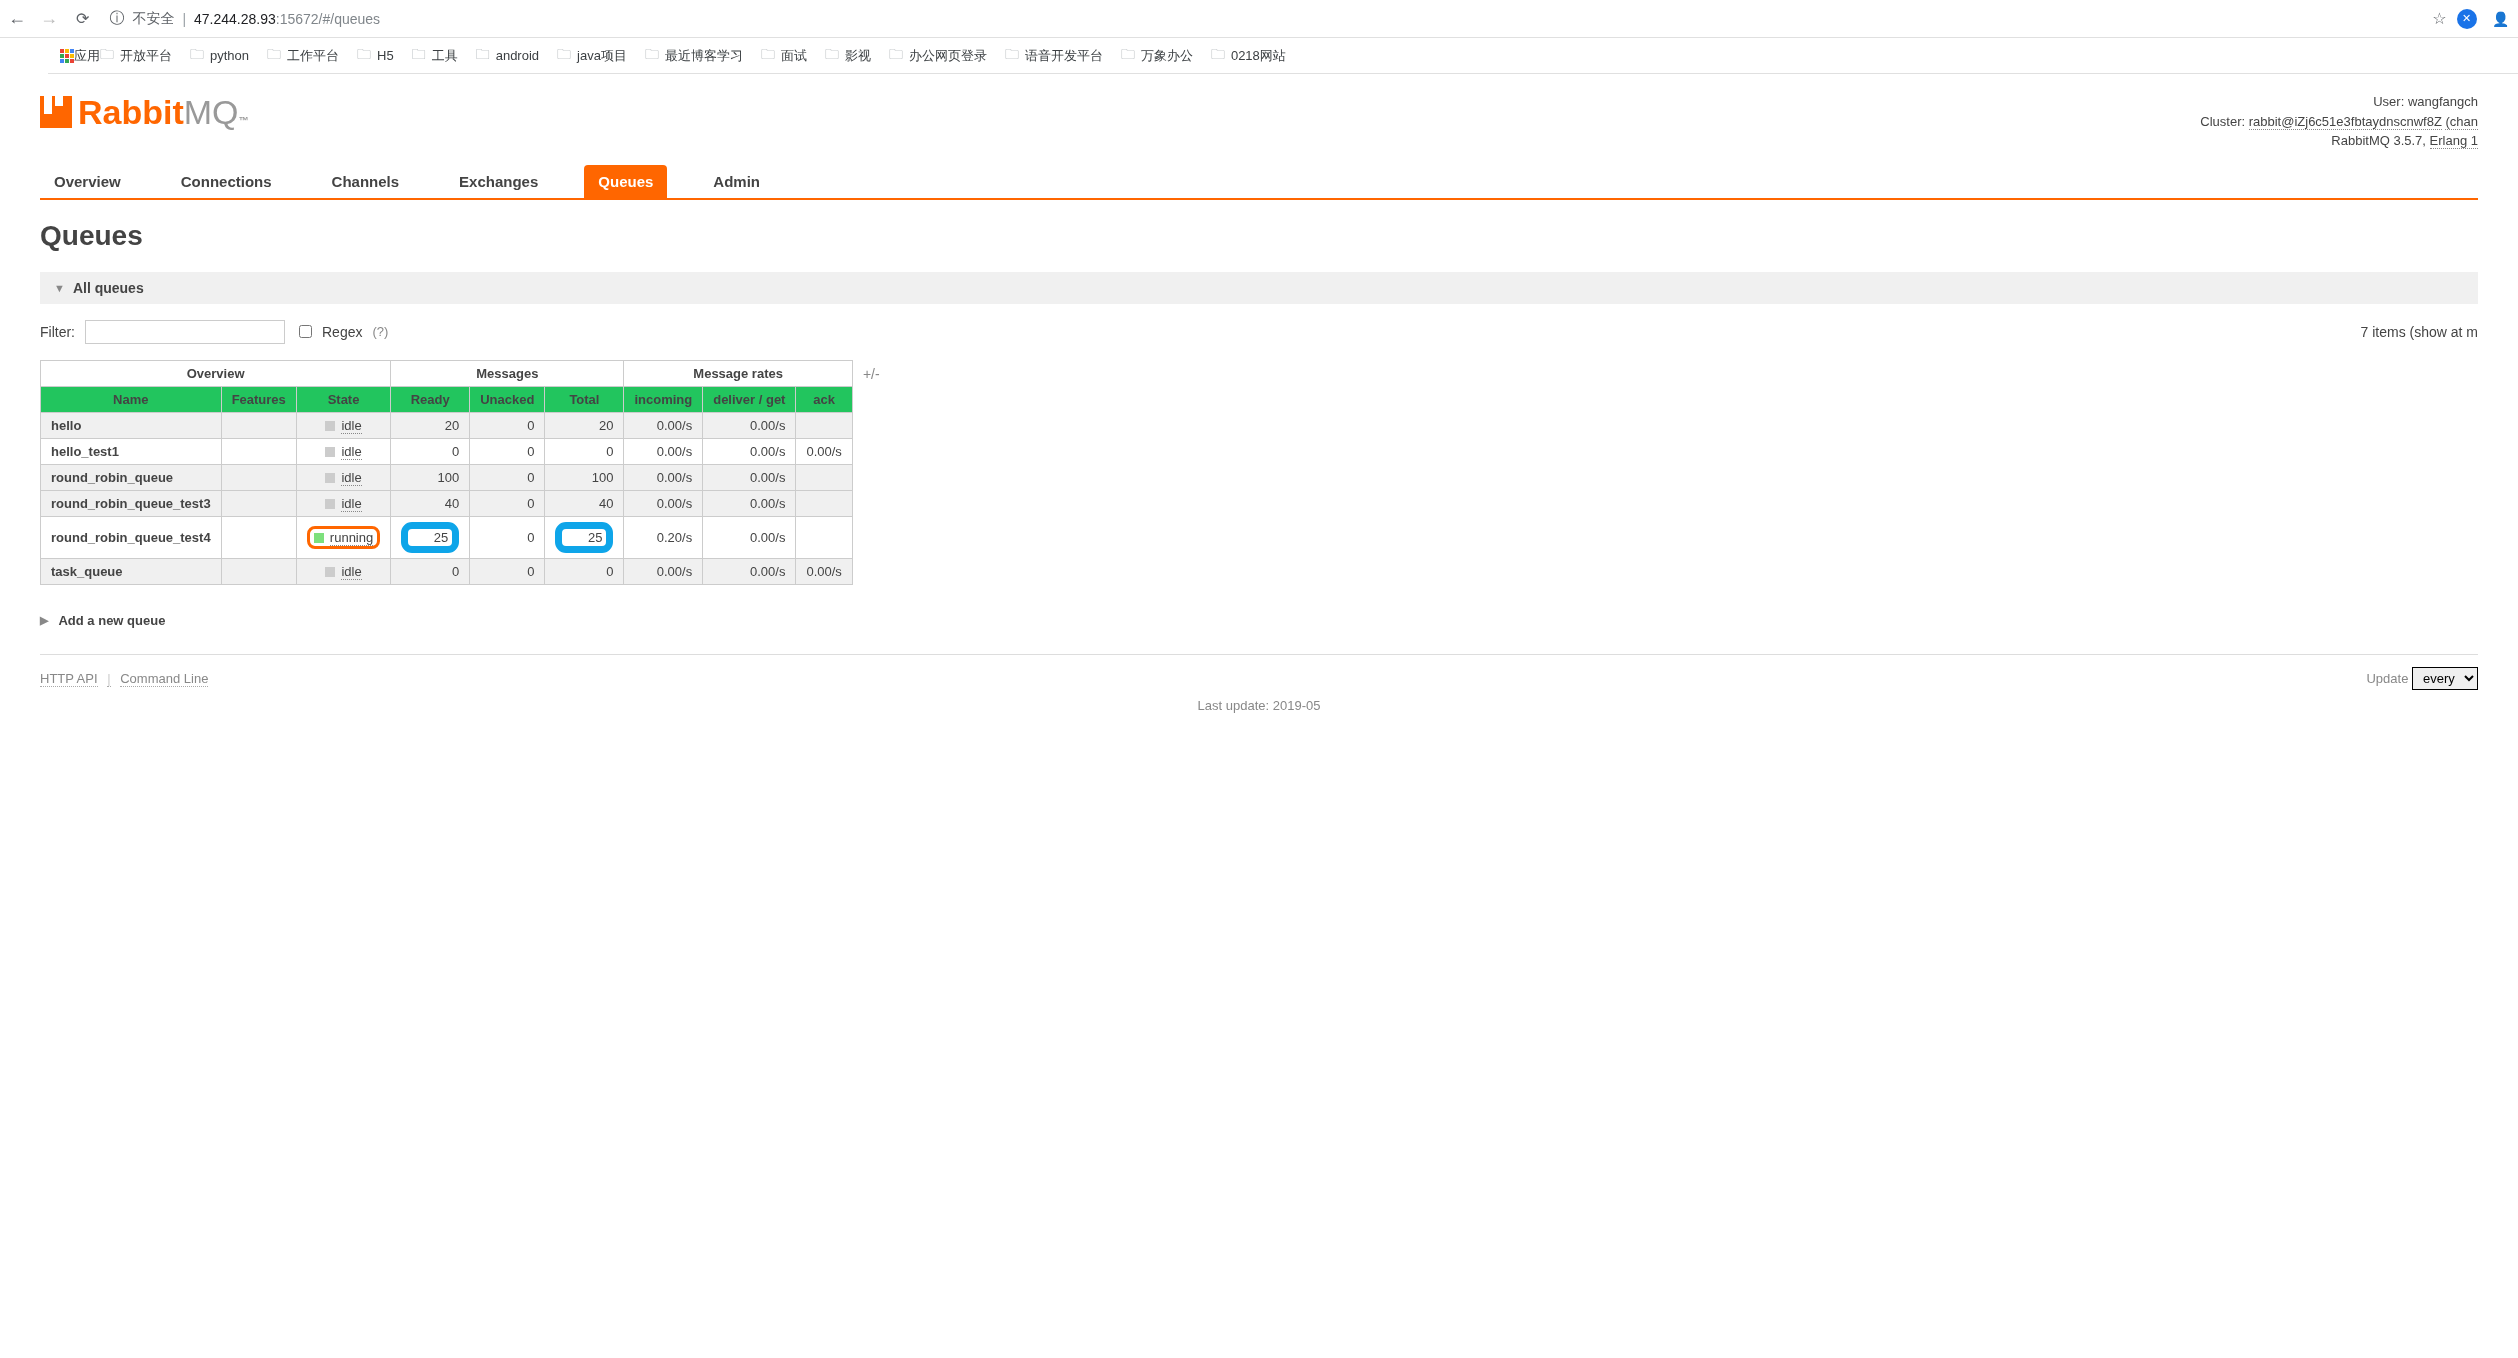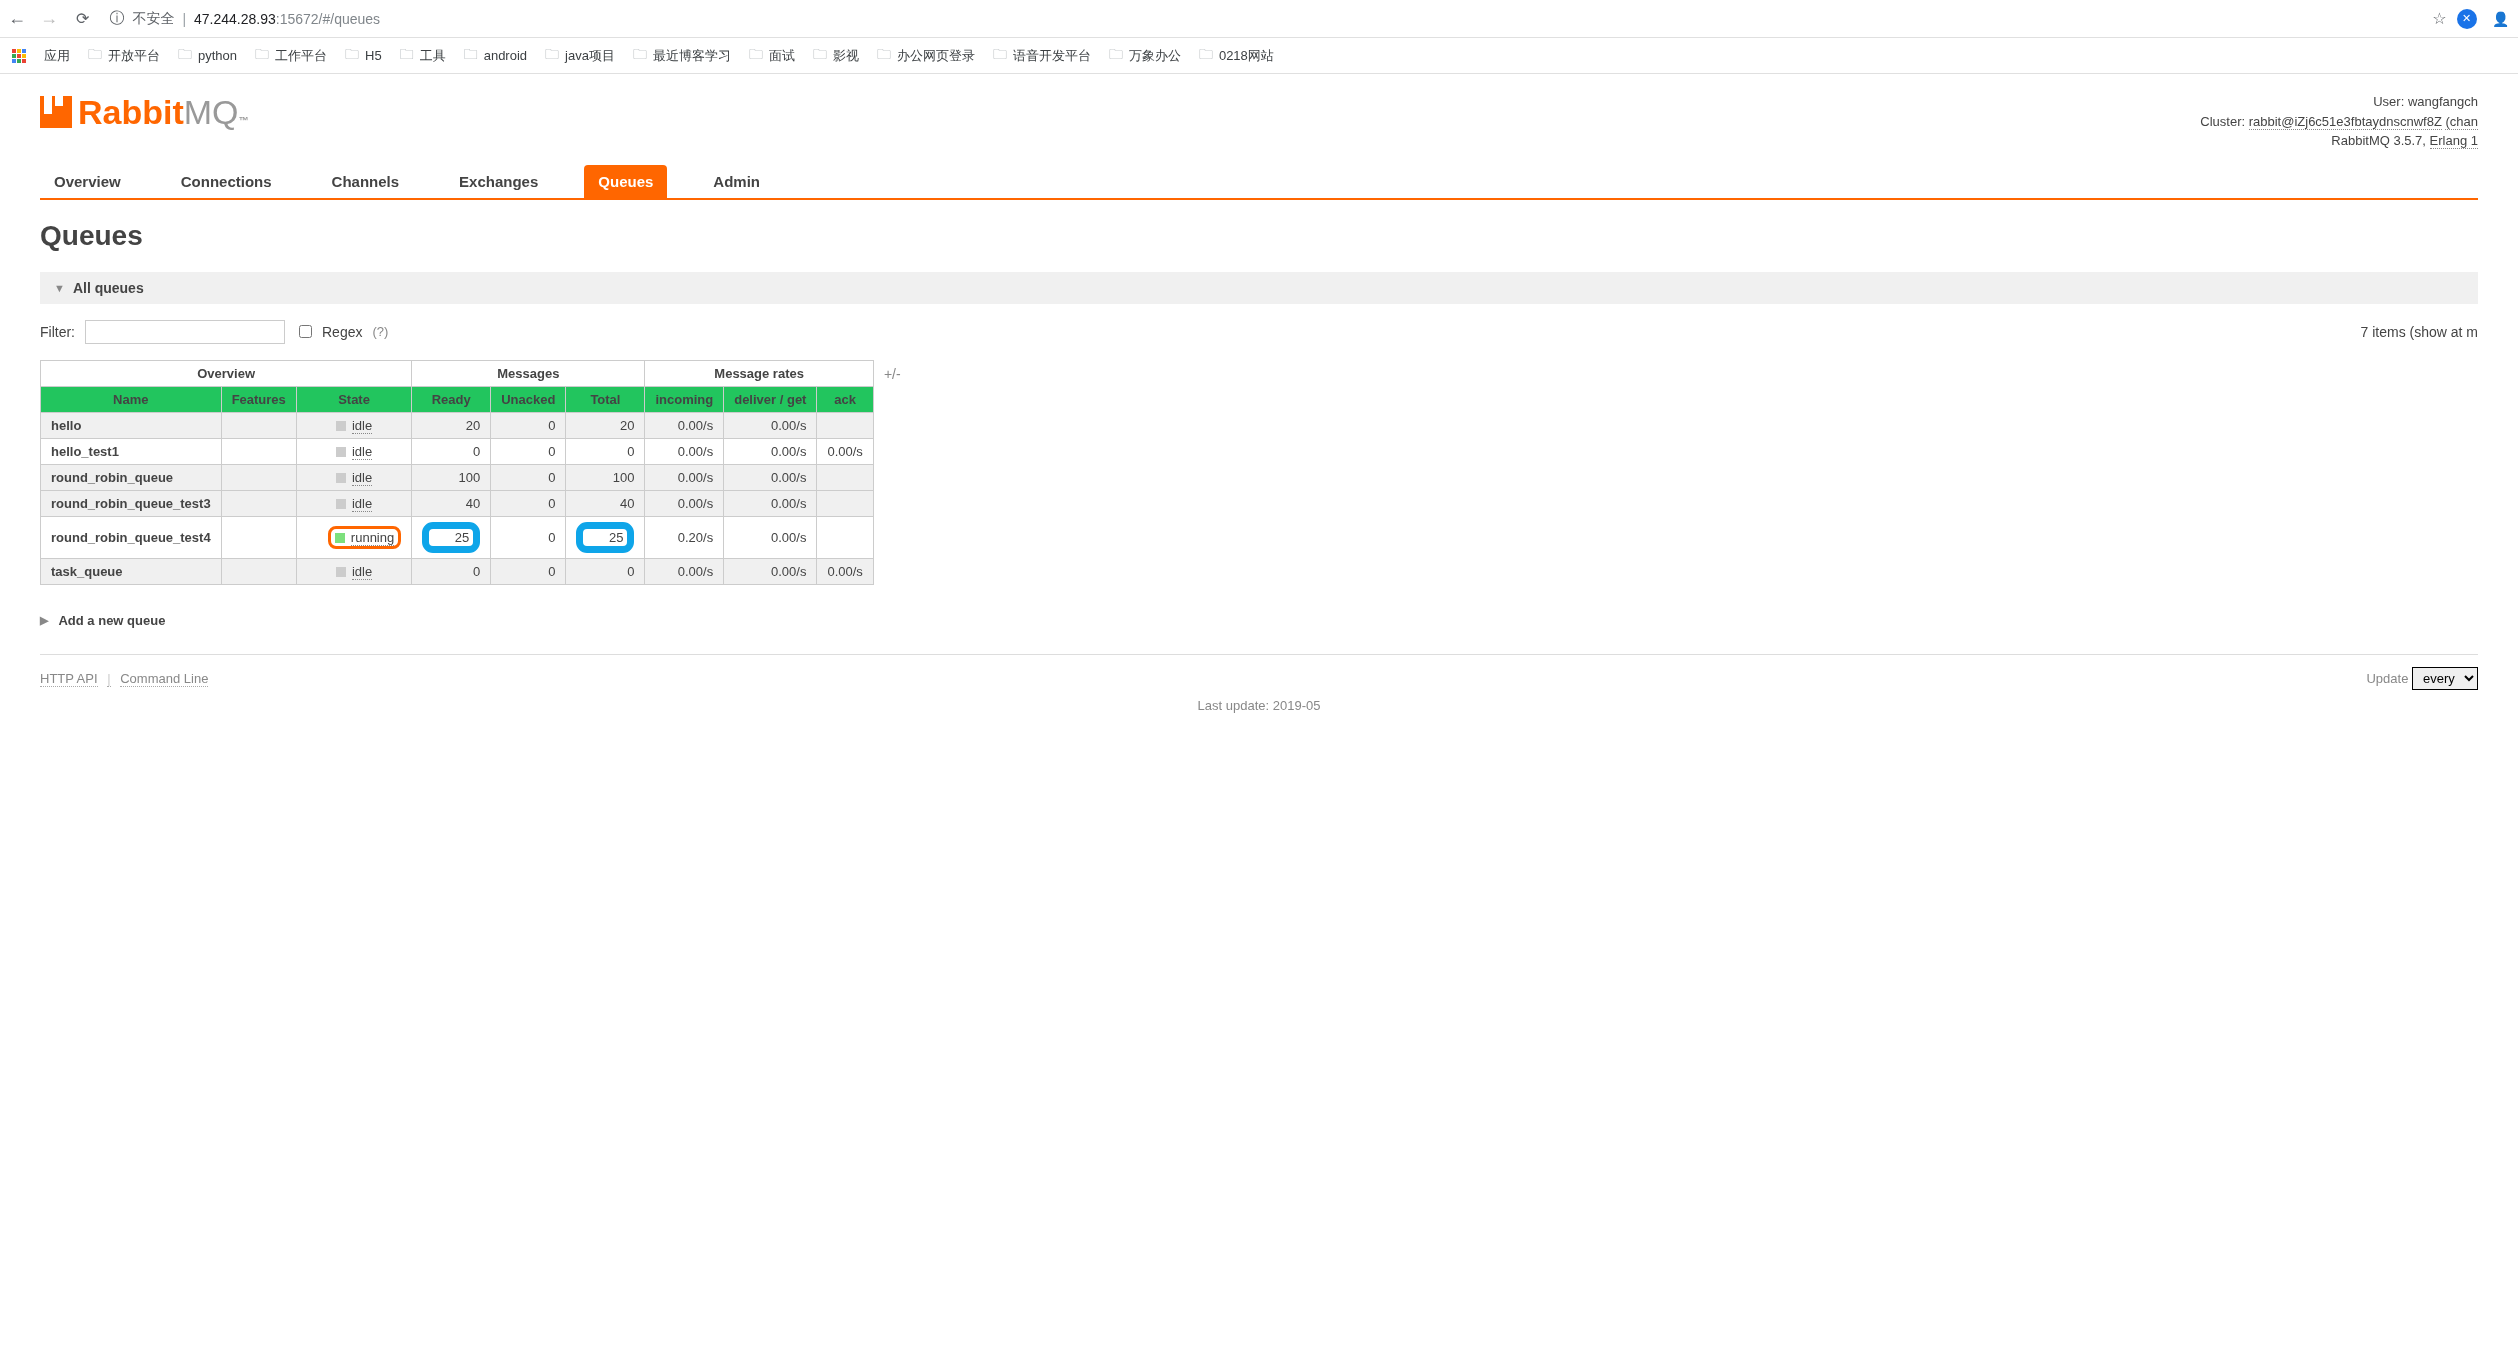--- a/index.html
+++ b/index.html
@@ -14,21 +14,21 @@
     .url-info-icon { font-size: 15px; color: #5f6368; }
     .url-unsafe { color: #5f6368; }
     .url-sep { color: #9aa0a6; }
     .url-host { color: #202124; }
     .url-path { color: #80868b; }
     .star-icon { color: #5f6368; font-size: 16px; cursor: pointer; }
     .globe-icon { width: 20px; height: 20px; background: #1a73e8; border-radius: 50%; display: inline-flex; align-items: center; justify-content: center; color: #fff; font-size: 11px; cursor: pointer; }
     .user-icon { color: #9aa0a6; font-size: 14px; margin-left: 6px; }
     
     
-    .bookmarks-bar { height: 36px; background: #fff; display: flex; align-items: center; padding: 0 12px; gap: 18px; border-bottom: 1px solid #e0e0e0; font-size: 13px; color: #3c4043; }
+    .bookmarks-bar { height: 36px; background: #fff; display: flex; align-items: center; padding: 0 12px; border-bottom: 1px solid #e0e0e0; font-size: 13px; color: #3c4043; margin-left: 48px; }
     .apps-icon { display: inline-grid; grid-template-columns: repeat(3, 4px); grid-template-rows: repeat(3, 4px); gap: 1px; }
     .apps-icon span { background: #5f6368; }
     .apps-icon span:nth-child(1){background:#ea4335;} .apps-icon span:nth-child(2){background:#fbbc04;}
     .apps-icon span:nth-child(3){background:#4285f4;} .apps-icon span:nth-child(4){background:#34a853;}
     .apps-icon span:nth-child(5){background:#ea4335;} .apps-icon span:nth-child(6){background:#fbbc04;}
     .apps-icon span:nth-child(7){background:#4285f4;} .apps-icon span:nth-child(8){background:#34a853;}
     .apps-icon span:nth-child(9){background:#ea4335;}
     .bookmark-item { display: flex; align-items: center; gap: 6px; cursor: pointer; color: #3c4043; }
     .folder-icon { color: #9aa0a6; font-size: 14px; }
     
@@ -76,21 +76,21 @@
     table.queues td.num { text-align: right; }
     table.queues td.rate { text-align: right; }
     table.queues td.center { text-align: center; }
     .state-dot { display: inline-block; width: 10px; height: 10px; background: #ccc; margin-right: 6px; vertical-align: middle; }
     .state-dot.running { background: #7de07d; }
     .state-text { border-bottom: 1px dotted #888; }
     .plusminus { margin-left: 10px; color: #888; font-size: 14px; cursor: pointer; vertical-align: top; display: inline-block; padding-top: 6px; }
     .table-wrap { display: flex; align-items: flex-start; }
     
     .highlight { border: 7px solid #0ea5e9; border-radius: 11px; padding: 1px 4px; display: inline-block; min-width: 58px; text-align: right; }
-    .highlight-state { border: 3px solid #ff6600; border-radius: 8px; padding: 1px 4px; display: inline-block; margin-left: 21px; }
+    .highlight-state { border: 3px solid #ff6600; border-radius: 8px; padding: 1px 4px; display: inline-block; }
     
     .add-queue { margin-top: 28px; display: flex; align-items: center; gap: 10px; font-weight: 700; cursor: pointer; }
     .add-queue .tri { color: #888; font-size: 11px; }
     
     .footer { border-top: 1px solid #ddd; margin-top: 26px; padding-top: 12px; display: flex; justify-content: space-between; align-items: center; font-size: 13px; color: #888; }
     .footer-left span { border-bottom: 1px dotted #aaa; cursor: pointer; }
     .footer-sep { margin: 0 6px; color: #ccc; }
     .update-select { border: 1px solid #000000; padding: 2px 6px; font-size: 13px; }
     .last-update { text-align: center; font-size: 13px; color: #888; margin-top: 8px; }
   </style>

